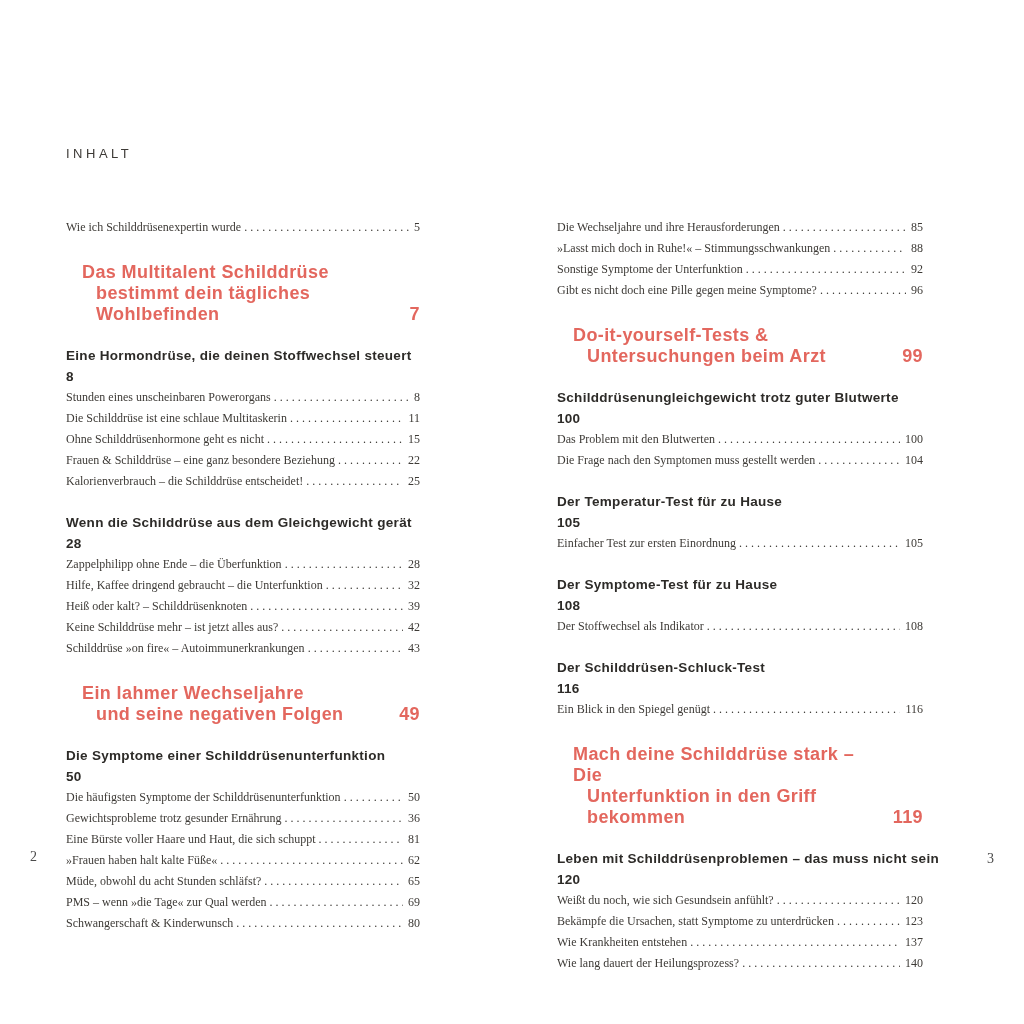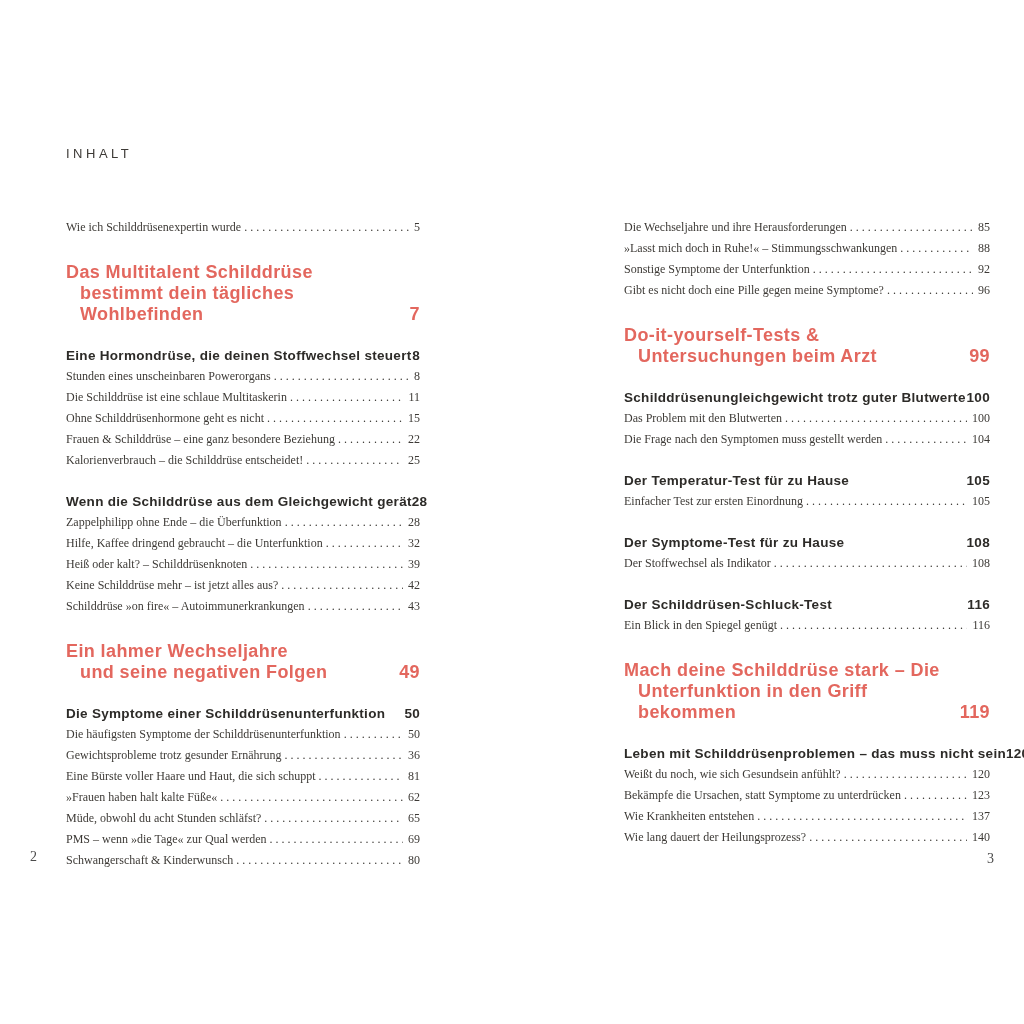--- a/index.html
+++ b/index.html
@@ -11,56 +11,58 @@
     overflow:hidden;
   }
   .page-header {
     position:absolute; left:66px; top:146px;
     font-family:"Liberation Sans", sans-serif;
     font-size:13px; letter-spacing:3.5px;
     color:var(--ink,#3d3a36);
   }
   .column { position:absolute; top:217px; }
   .column-left  { left:66px;  width:354px; }
-  .column-right { left:624px; width:366px; }
+  .column-right { left:557px; width:366px; }
 
   .entry {
     display:flex; align-items:baseline;
     font-size:12px; line-height:21px;
     color:var(--ink,#3d3a36);
   }
   .entry-title { white-space:nowrap; }
   .dots {
     flex:1; overflow:hidden; white-space:nowrap;
     margin:0 5px 0 3px;
   }
   .dots::after {
     content:"................................................................................................";
     letter-spacing:3px;
   }
   .entry-page { text-align:right; }
 
   .sect {
-    display:flex; align-items:center;
+    display:flex; align-items:flex-start;
     margin-top:20px;
     font-family:"Liberation Sans", sans-serif;
     font-weight:bold; font-size:13.5px; line-height:21px;
     letter-spacing:0.3px;
     color:var(--ink-bold,#2d2b28);
+    flex-direction:column;
   }
   .sect-title { flex:1; white-space:nowrap; }
   .sect-page { text-align:right; }
 
   .chapter {
     display:flex; align-items:flex-end;
     margin-top:24px; margin-bottom:2px;
     font-family:"Liberation Sans", sans-serif;
     font-weight:bold; font-size:18px; line-height:21px;
     letter-spacing:0.4px;
     color:var(--accent,#e3675e);
+    margin-left:16px;
   }
   .chapter-lines { flex:1; }
   .chapter-line2 { padding-left:14px; }
   .chapter-page { padding-left:8px; }
 
   .folio {
     position:absolute;
     font-size:14px; color:var(--folio,#4b4b4b);
     font-family:"Liberation Serif", serif;
   }

